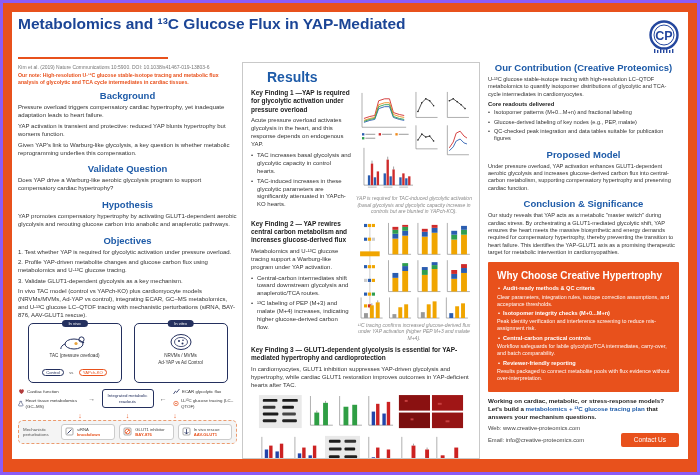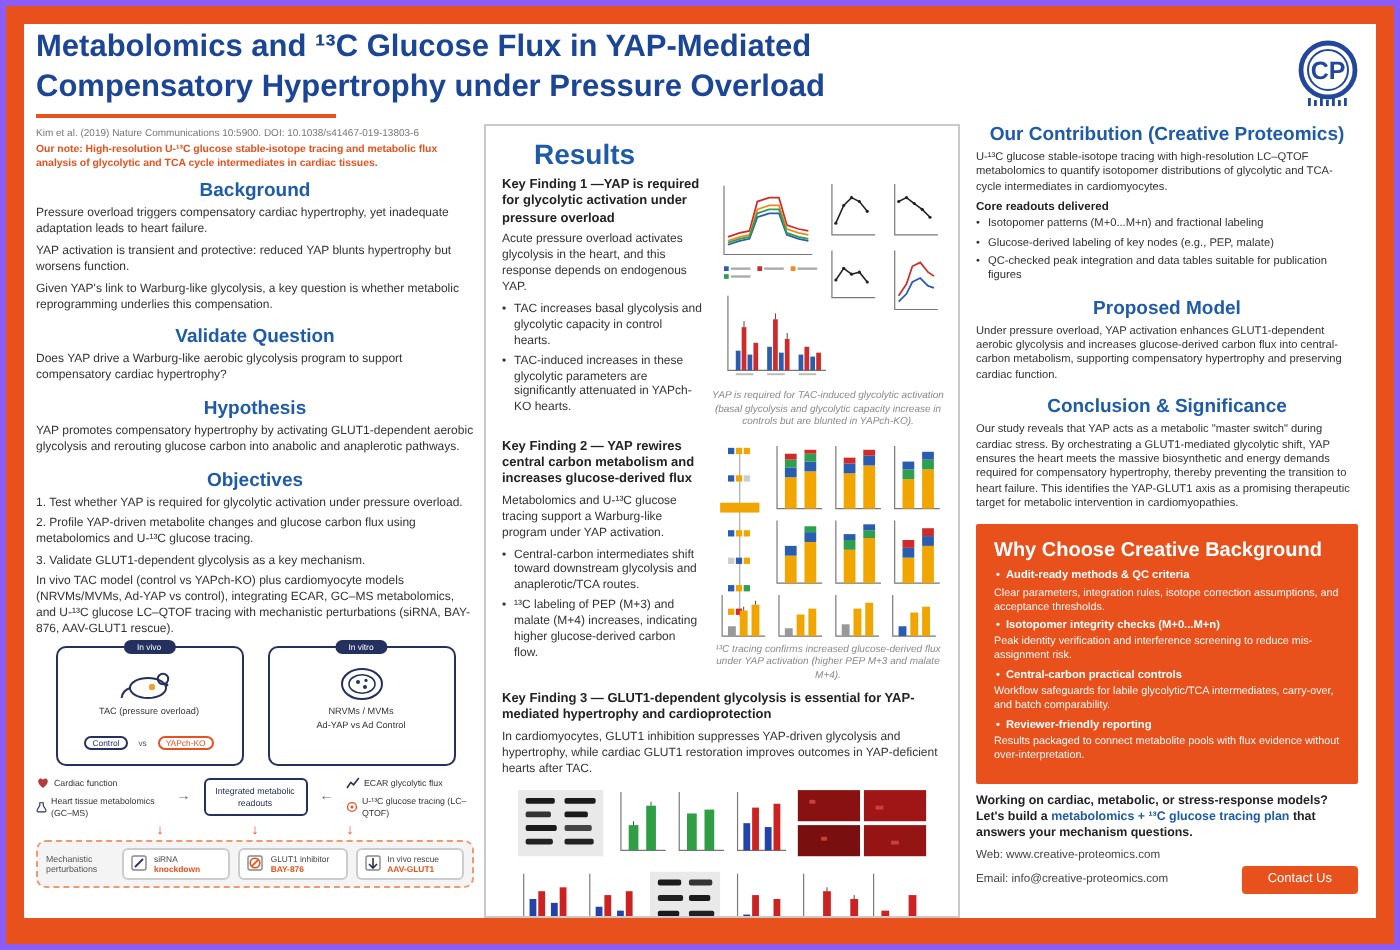--- a/index.html
+++ b/index.html
@@ -90,21 +90,20 @@
   svg { display:inline-block; vertical-align:top; }
 </style>
 </head>
 <body>
 
 <div class="poster">
   <div class="frame">
 
     <div class="title">
       <div>Metabolomics and ¹³C Glucose Flux in YAP-Mediated</div>
-      <div>Compensatory Hypertrophy under Pressure Overload</div>
     </div>
     <div class="title-underline"></div>
     <div class="citation">Kim et al. (2019) Nature Communications 10:5900. DOI: 10.1038/s41467-019-13803-6</div>
     <div class="note">Our note: High-resolution U-¹³C glucose stable-isotope tracing and metabolic flux analysis of glycolytic and TCA cycle intermediates in cardiac tissues.</div>
 
     <div class="logo">
       <svg width="36" height="36" viewBox="0 0 36 36">
         <circle cx="18" cy="17" r="13.5" fill="none" stroke="#24479E" stroke-width="2.4"></circle>
         <circle cx="18" cy="17" r="10" fill="none" stroke="#24479E" stroke-width="1"></circle>
         <text x="18" y="21.5" text-anchor="middle" font-size="12.5" font-weight="bold" fill="#24479E" font-family="Liberation Sans, sans-serif">CP</text>
@@ -562,21 +561,21 @@
         <li>QC-checked peak integration and data tables suitable for publication figures</li>
       </ul>
 
       <div class="sec-h">Proposed Model</div>
       <p class="p">Under pressure overload, YAP activation enhances GLUT1-dependent aerobic glycolysis and increases glucose-derived carbon flux into central-carbon metabolism, supporting compensatory hypertrophy and preserving cardiac function.</p>
 
       <div class="sec-h">Conclusion &amp; Significance</div>
       <p class="p">Our study reveals that YAP acts as a metabolic "master switch" during cardiac stress. By orchestrating a GLUT1-mediated glycolytic shift, YAP ensures the heart meets the massive biosynthetic and energy demands required for compensatory hypertrophy, thereby preventing the transition to heart failure. This identifies the YAP-GLUT1 axis as a promising therapeutic target for metabolic intervention in cardiomyopathies.</p>
 
       <div class="why-box">
-        <div class="why-title">Why Choose Creative Background</div>
+        <div class="why-title">Why Choose Creative Hypertrophy</div>
         <div class="why-item-t">Audit-ready methods &amp; QC criteria</div>
         <div class="why-item-b">Clear parameters, integration rules, isotope correction assumptions, and acceptance thresholds.</div>
         <div class="why-item-t">Isotopomer integrity checks (M+0...M+n)</div>
         <div class="why-item-b">Peak identity verification and interference screening to reduce mis-assignment risk.</div>
         <div class="why-item-t">Central-carbon practical controls</div>
         <div class="why-item-b">Workflow safeguards for labile glycolytic/TCA intermediates, carry-over, and batch comparability.</div>
         <div class="why-item-t">Reviewer-friendly reporting</div>
         <div class="why-item-b">Results packaged to connect metabolite pools with flux evidence without over-interpretation.</div>
       </div>
 

